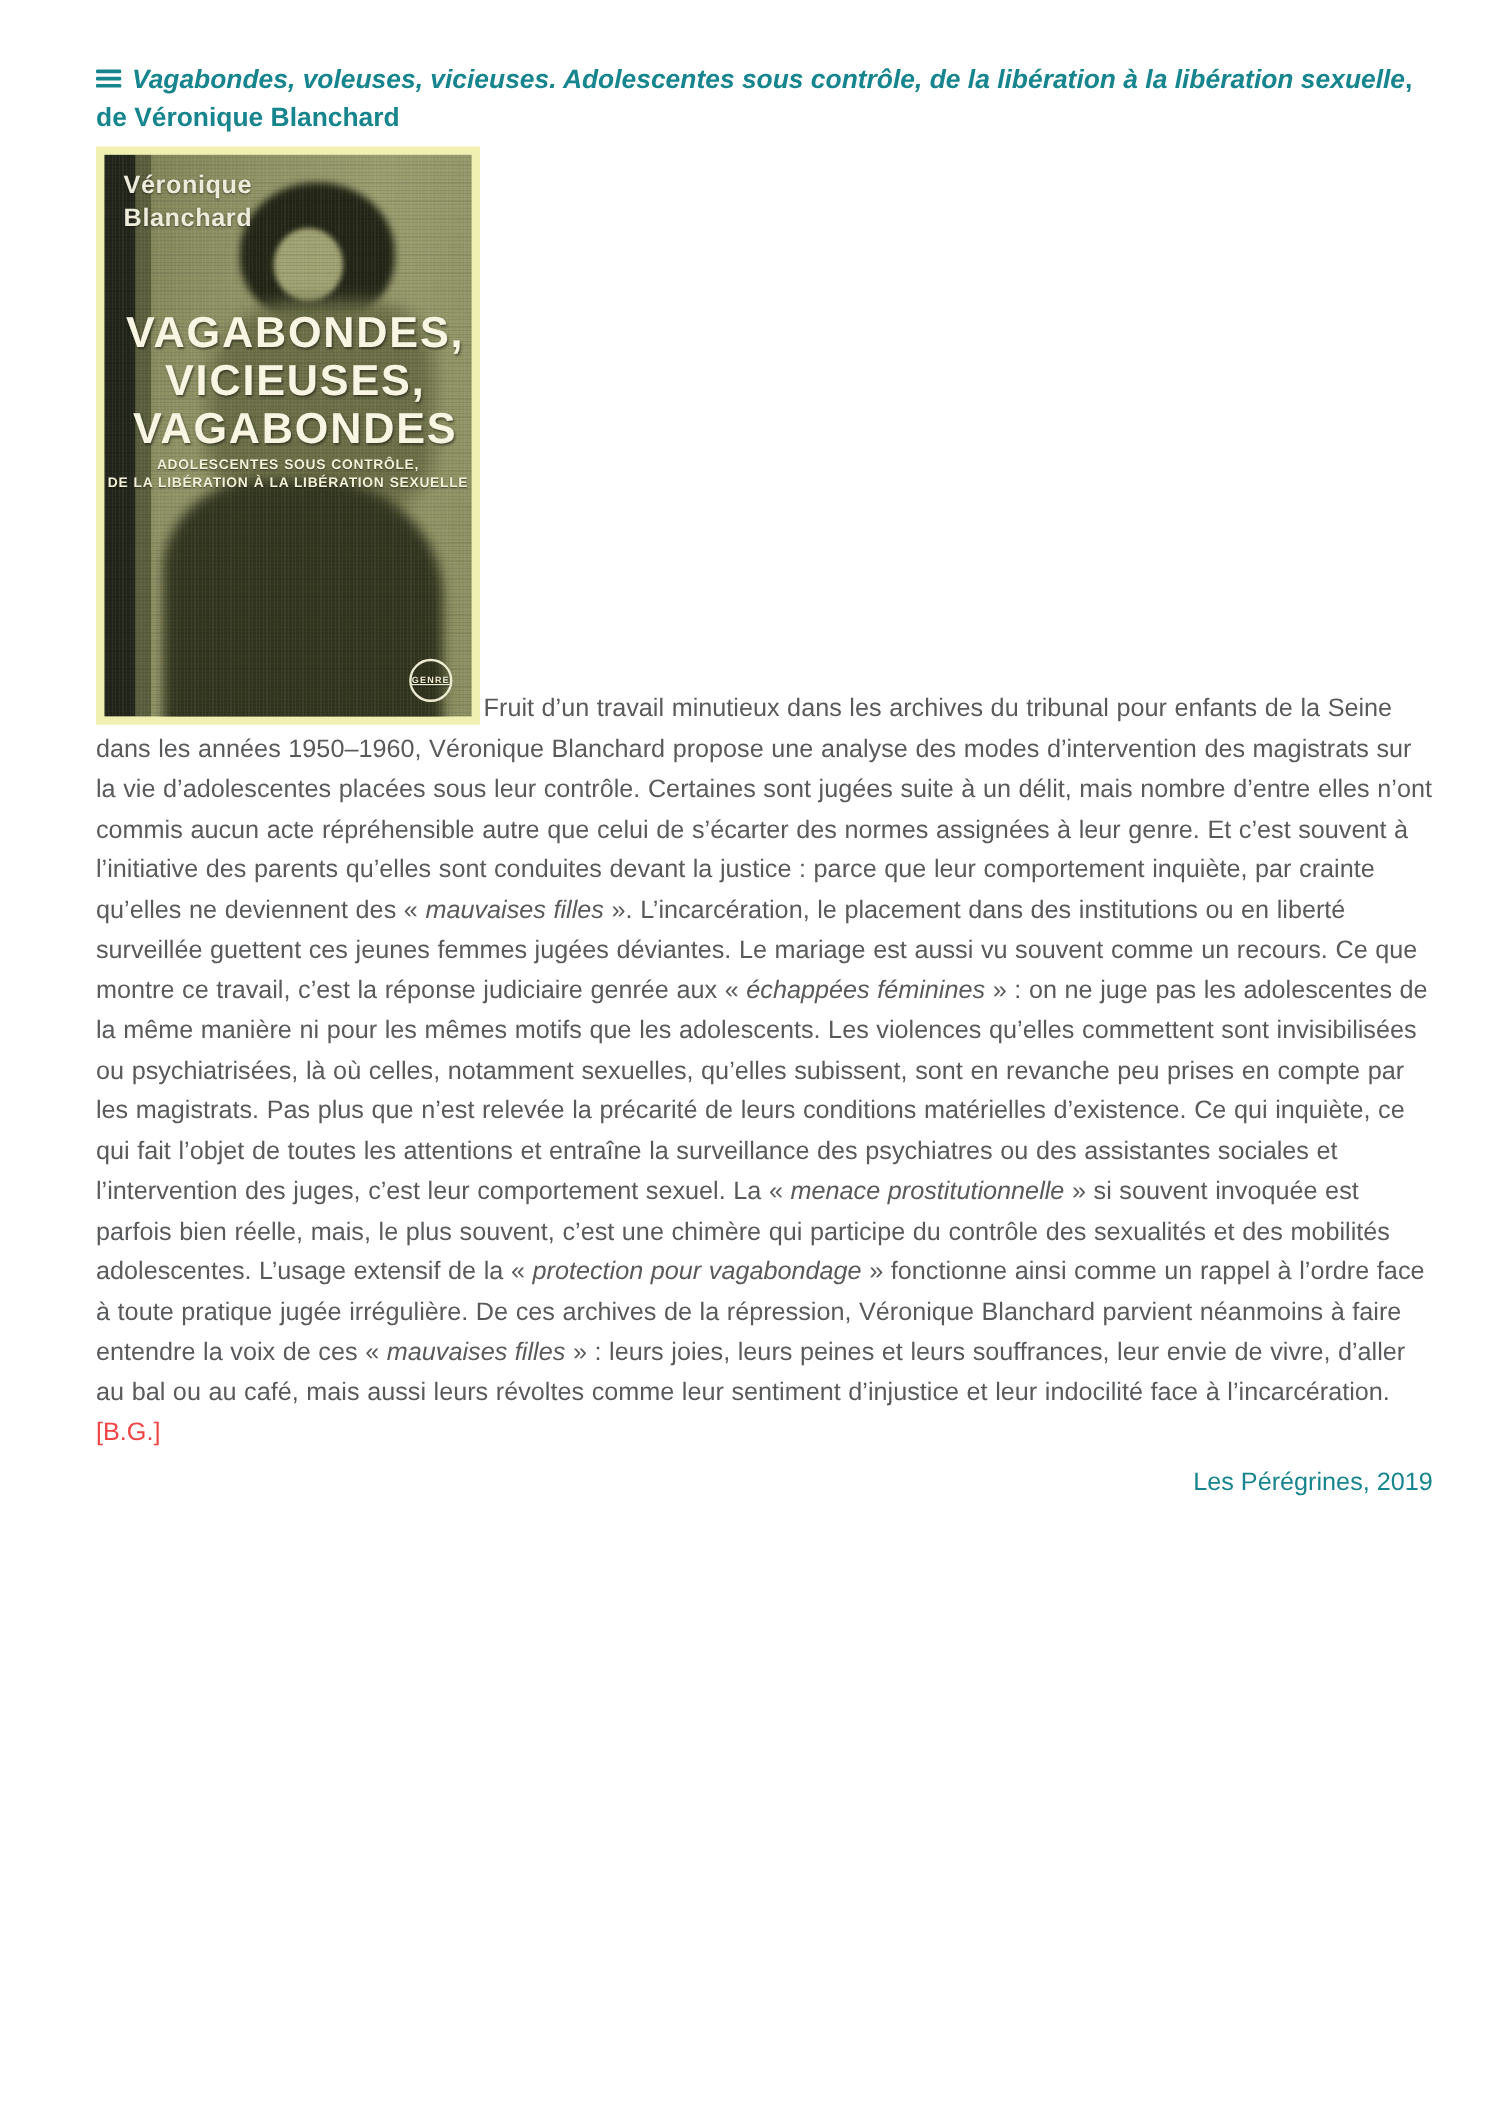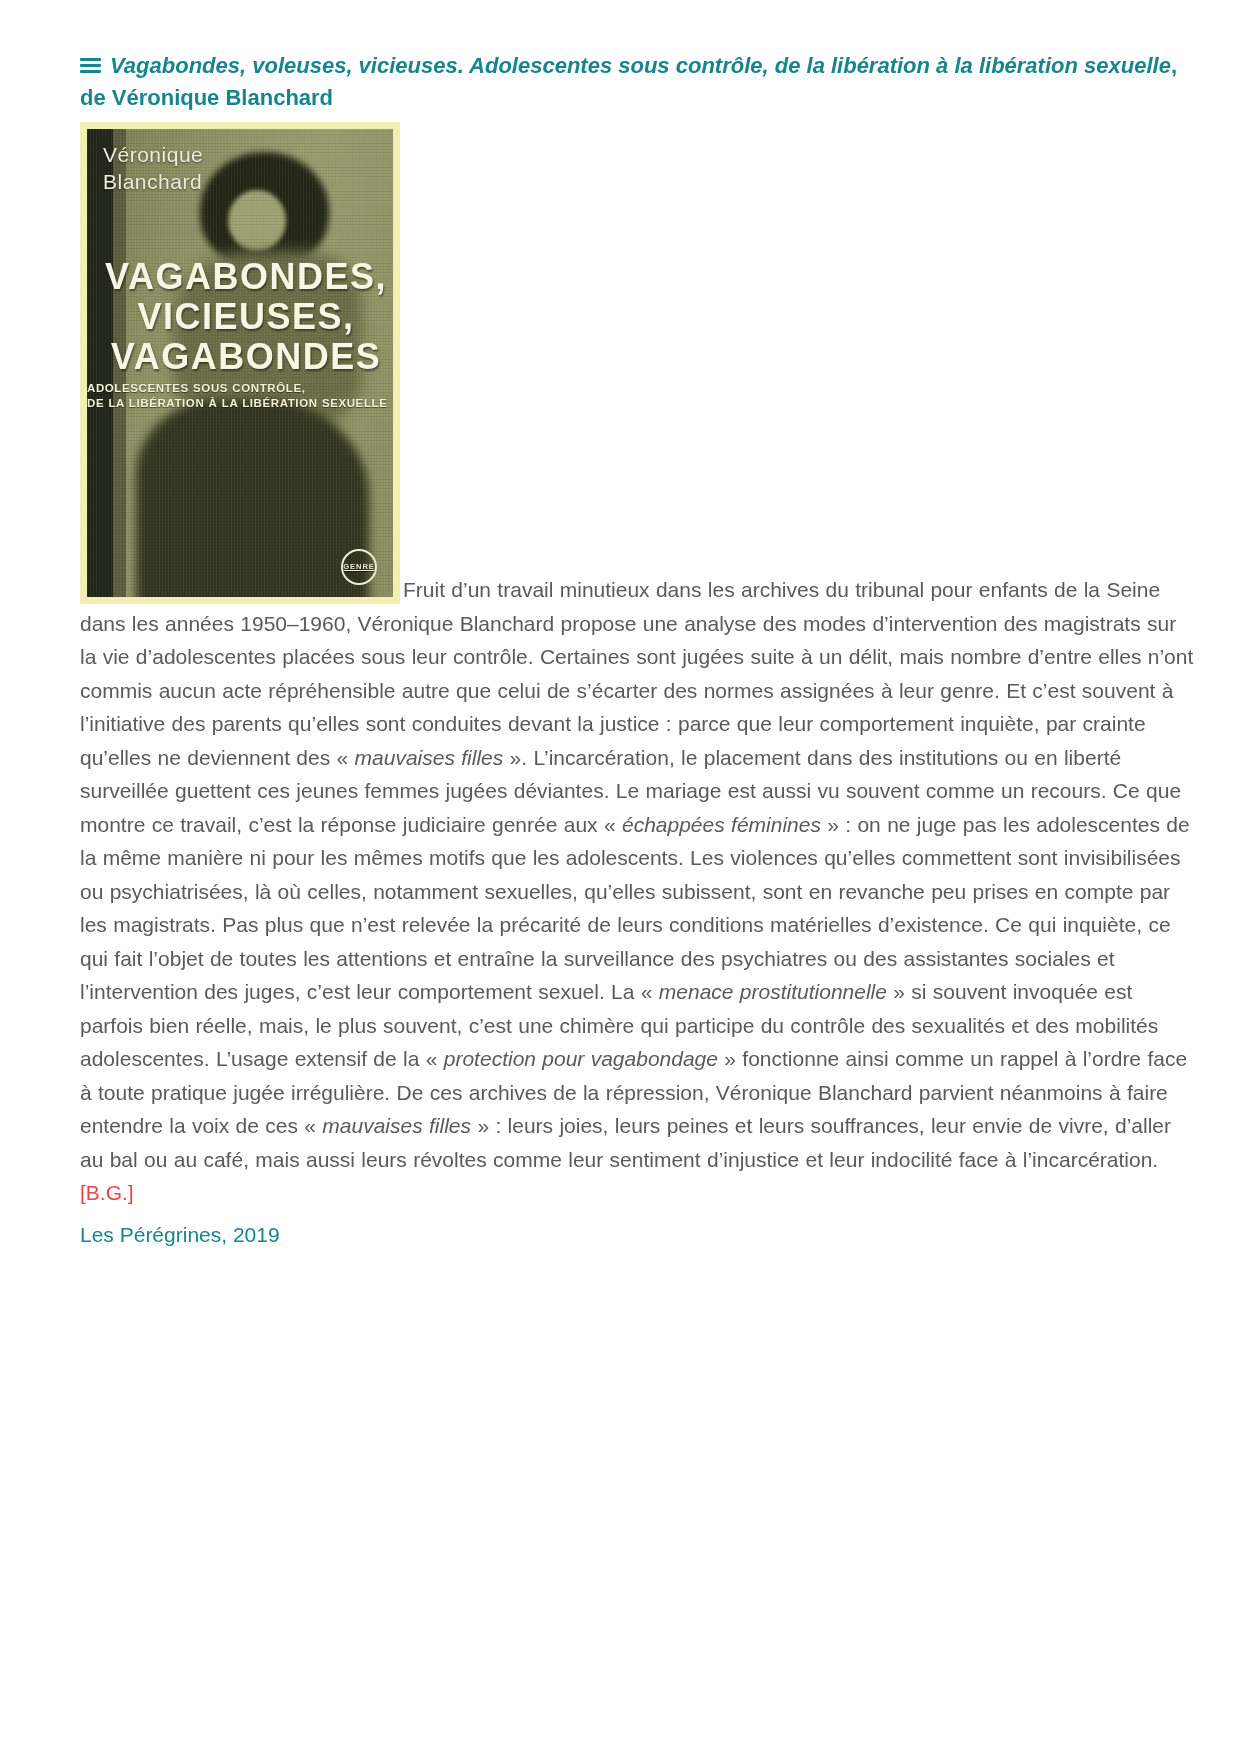--- a/index.html
+++ b/index.html
@@ -51,44 +51,44 @@
   .ph-body{left:28%;top:26%;width:62%;height:38%;background:#6b6e47;border-radius:40% 30% 30% 30%;filter:blur(7px);}
   .ph-jeans{left:16%;top:58%;width:76%;height:46%;background:#33361f;border-radius:35% 45% 0 0;filter:blur(5px);}
   .grain{
     left:0;top:0;right:0;bottom:0;
     background:
       repeating-linear-gradient(0deg,rgba(0,0,0,.07) 0 1px,transparent 1px 3px),
       repeating-linear-gradient(90deg,rgba(255,255,255,.05) 0 1px,transparent 1px 3px);
   }
   .cv-author{
     position:absolute;left:16px;top:12px;color:#eeecdb;
-    font-size:21px;line-height:27px;font-weight:400;letter-spacing:.5px;
+    font-size:21px;line-height:27px;font-weight:700;letter-spacing:.5px;
     text-shadow:0 1px 2px rgba(20,22,12,.6);
   }
   .cv-title{
     position:absolute;left:12px;right:0;top:128px;text-align:center;
     color:#f8f6e2;font-weight:700;font-size:36px;line-height:40px;
     letter-spacing:1.5px;text-shadow:1px 2px 2px rgba(20,22,12,.55);
   }
   .cv-sub{
-    position:absolute;left:0;right:0;top:252px;text-align:left;
+    position:absolute;left:0;right:0;top:252px;text-align:center;
     color:#f3f1d8;font-weight:700;font-size:11.5px;line-height:15px;
     letter-spacing:.6px;text-shadow:0 1px 1px rgba(20,22,12,.6);
   }
   .cv-badge{
     position:absolute;right:16px;bottom:12px;width:36px;height:36px;
     box-sizing:border-box;border:2px solid #edebd2;border-radius:50%;
     color:#edebd2;font-size:7.5px;font-weight:700;letter-spacing:1px;
     display:flex;align-items:center;justify-content:center;
     background:rgba(40,43,25,.35);text-shadow:0 1px 1px rgba(20,22,12,.6);text-decoration:underline;
   }
 
   
   .publisher{
-    margin-top:10px;text-align:left;font-size:21px;line-height:30px;color:#17858E;
+    margin-top:10px;text-align:right;font-size:21px;line-height:30px;color:#17858E;
   }
 </style>
 </head>
 <body>
 
 <div class="page">
 
   <h1>
     <span class="menu-glyph"><i></i><i></i><i></i></span><em>Vagabondes, voleuses, vicieuses. Adolescentes sous contrôle, de la libération à la libération sexuelle</em><span>, de Véronique Blanchard</span>
   </h1>

